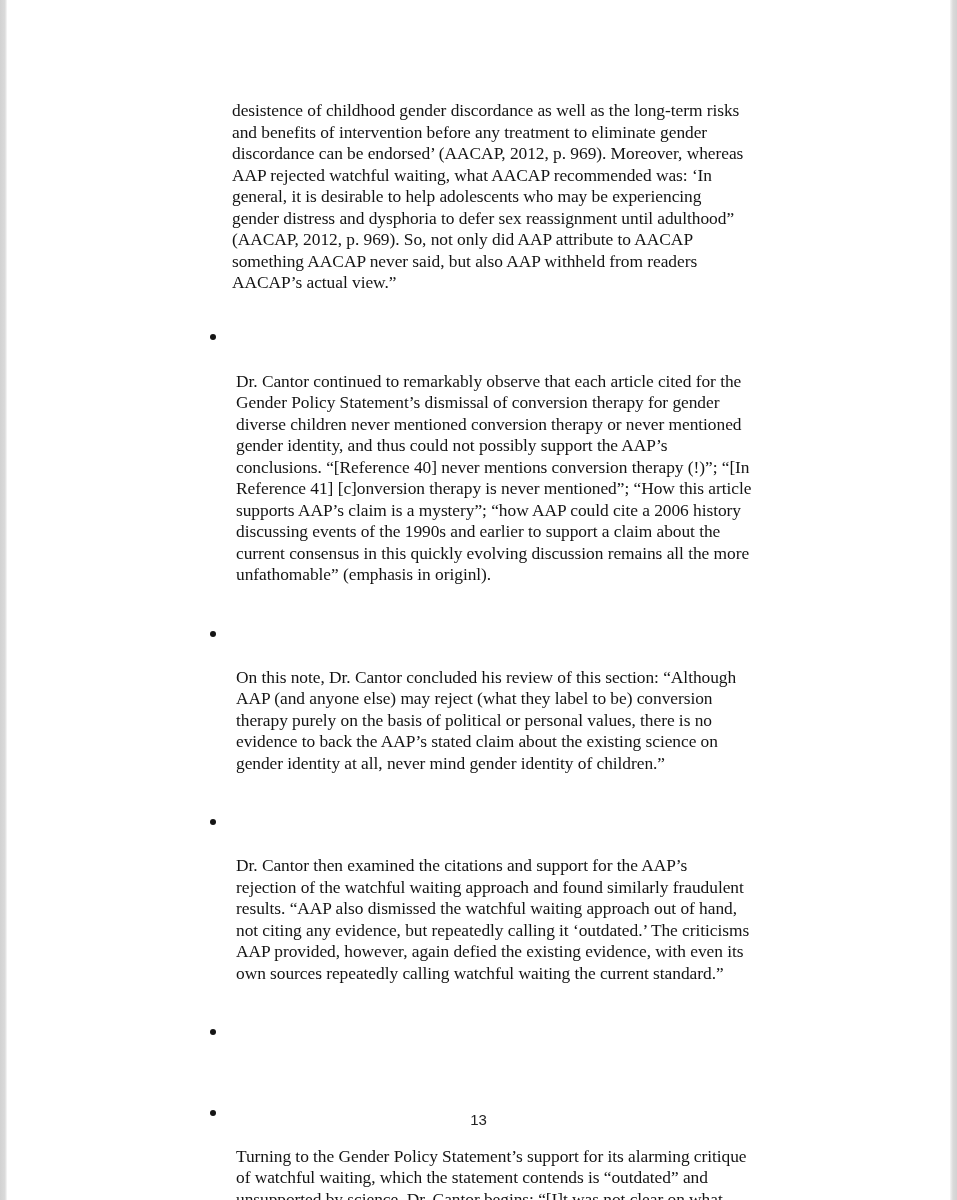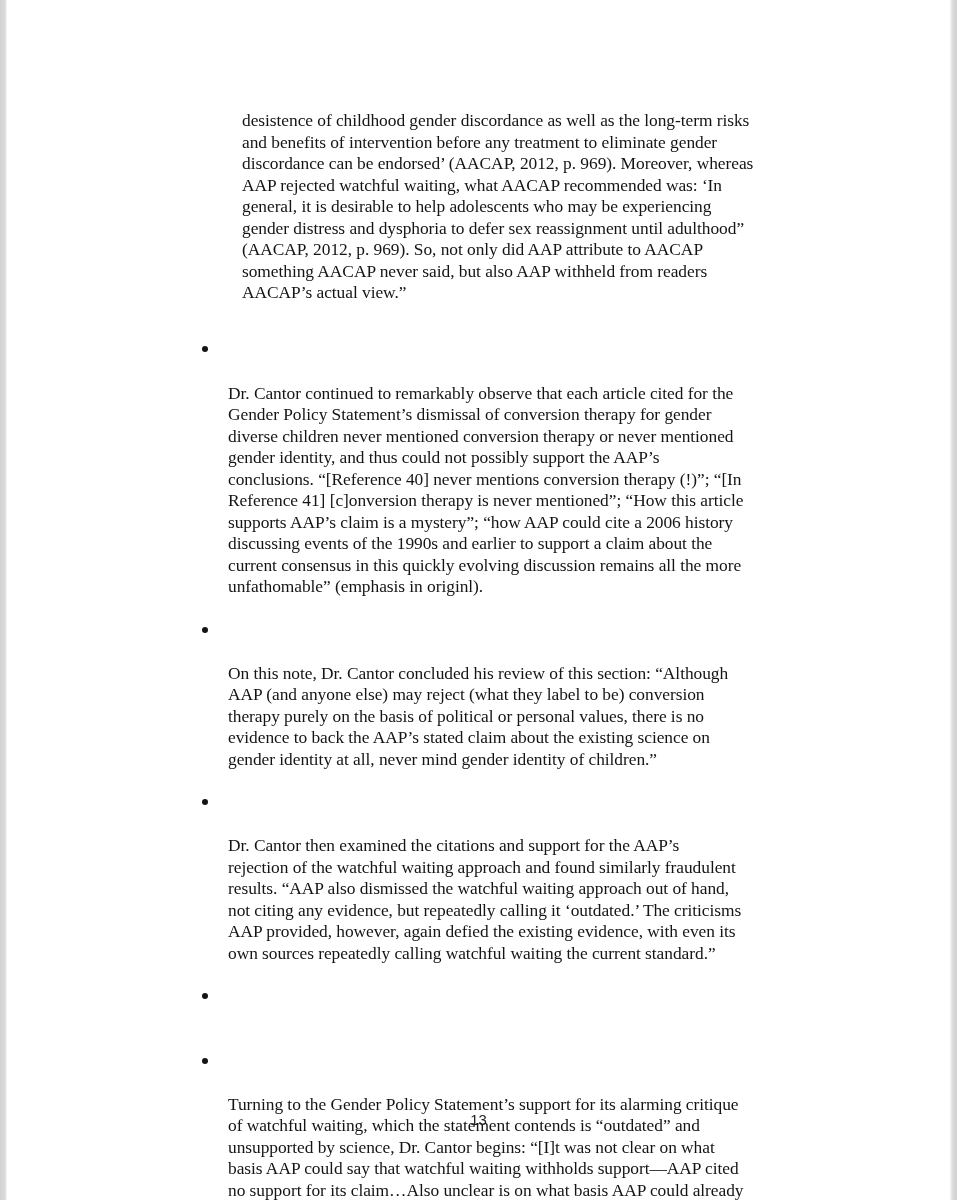--- a/index.html
+++ b/index.html
@@ -39,31 +39,31 @@
       left: 228px;
       top: 96px;
       width: 570px;
       font-family: "Liberation Serif", "DejaVu Serif", serif;
       font-size: 17.4px;
       line-height: 21.55px;
       color: #141414;
       letter-spacing: -0.05px;
     }
     .para {
-      margin: 14px;
+      margin: 4px;
       white-space: pre-line;
     }
     .bullet-list {
       list-style: none;
       margin: 0;
       padding: 0;
     }
     .bullet-item {
       position: relative;
-      margin: 0;
+      margin: 8px;
       white-space: pre-line;
     }
     .bullet-dot {
       position: absolute;
       left: -26px;
       top: 7px;
       width: 6px;
       height: 6px;
       border-radius: 50%;
       background: #141414;

